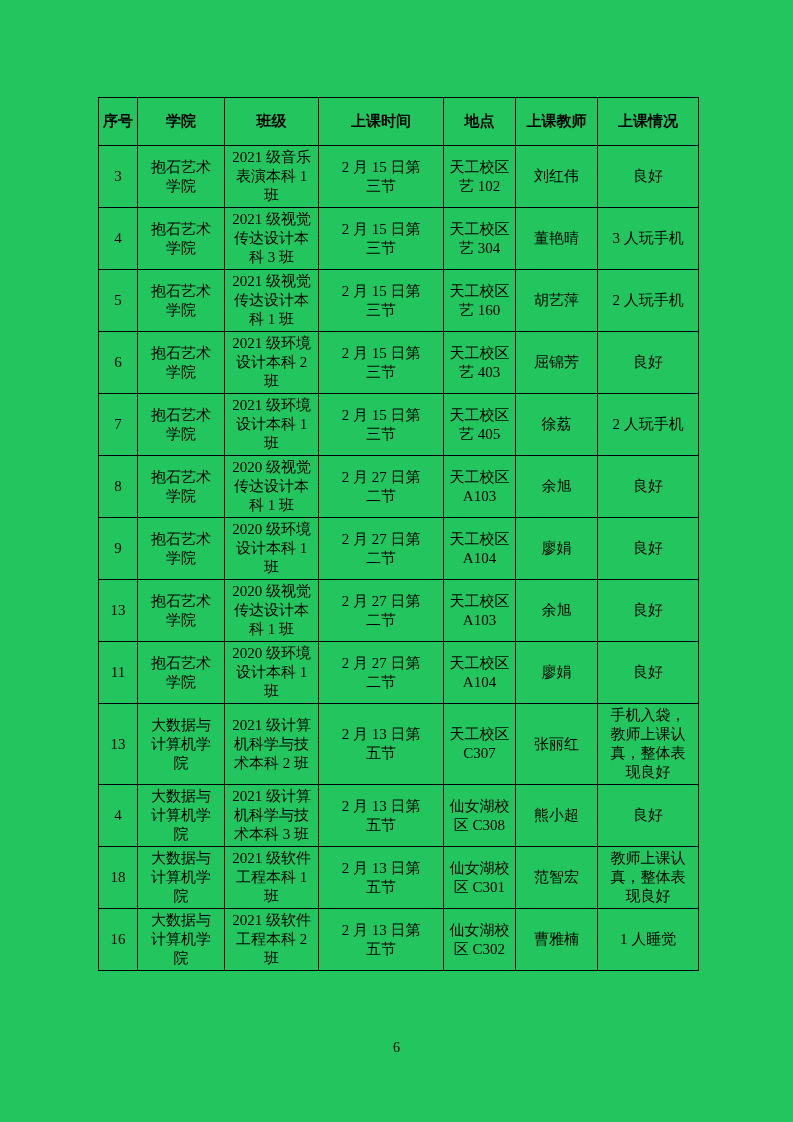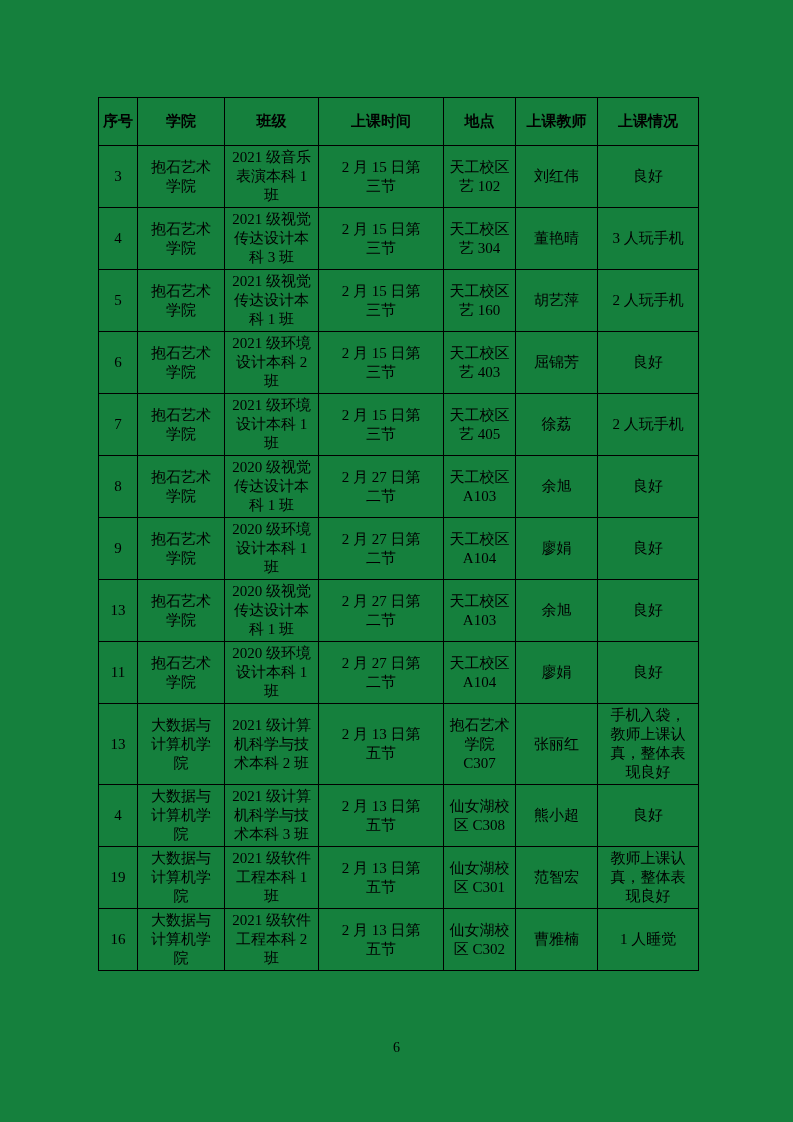--- a/index.html
+++ b/index.html
@@ -2,21 +2,21 @@
 <html><head>
 <meta charset="utf-8">
 <style>
   * { margin: 0; padding: 0; box-sizing: border-box; }
   html, body { background: #888; }
   .page {
     position: relative;
     width: 793px;
     height: 1122px;
     margin: 0 auto;
-    background: #15803d;
+    background: #22c55e;
     font-family: "Liberation Serif", "DejaVu Serif", serif;
     color: #000000;
     overflow: hidden;
   }
   table.inspection {
     position: absolute;
     left: 98px;
     top: 97px;
     width: 600px;
     border-collapse: collapse;
@@ -170,37 +170,37 @@
     <td class="c-location">天工校区 A104</td>
     <td class="c-teacher">廖娟</td>
     <td class="c-status">良好</td>
   </tr>
 
   <tr>
     <td class="c-no">13</td>
     <td class="c-college">大数据与计算机学院</td>
     <td class="c-class">2021 级计算机科学与技术本科 2 班</td>
     <td class="c-time">2 月 13 日第五节</td>
-    <td class="c-location">抱石艺术学院 C307</td>
+    <td class="c-location">天工校区 C307</td>
     <td class="c-teacher">张丽红</td>
     <td class="c-status">手机入袋，教师上课认真，整体表现良好</td>
   </tr>
 
   <tr>
     <td class="c-no">4</td>
     <td class="c-college">大数据与计算机学院</td>
     <td class="c-class">2021 级计算机科学与技术本科 3 班</td>
     <td class="c-time">2 月 13 日第五节</td>
     <td class="c-location">仙女湖校区 C308</td>
     <td class="c-teacher">熊小超</td>
     <td class="c-status">良好</td>
   </tr>
 
   <tr>
-    <td class="c-no">19</td>
+    <td class="c-no">18</td>
     <td class="c-college">大数据与计算机学院</td>
     <td class="c-class">2021 级软件工程本科 1 班</td>
     <td class="c-time">2 月 13 日第五节</td>
     <td class="c-location">仙女湖校区 C301</td>
     <td class="c-teacher">范智宏</td>
     <td class="c-status">教师上课认真，整体表现良好</td>
   </tr>
 
   <tr>
     <td class="c-no">16</td>

